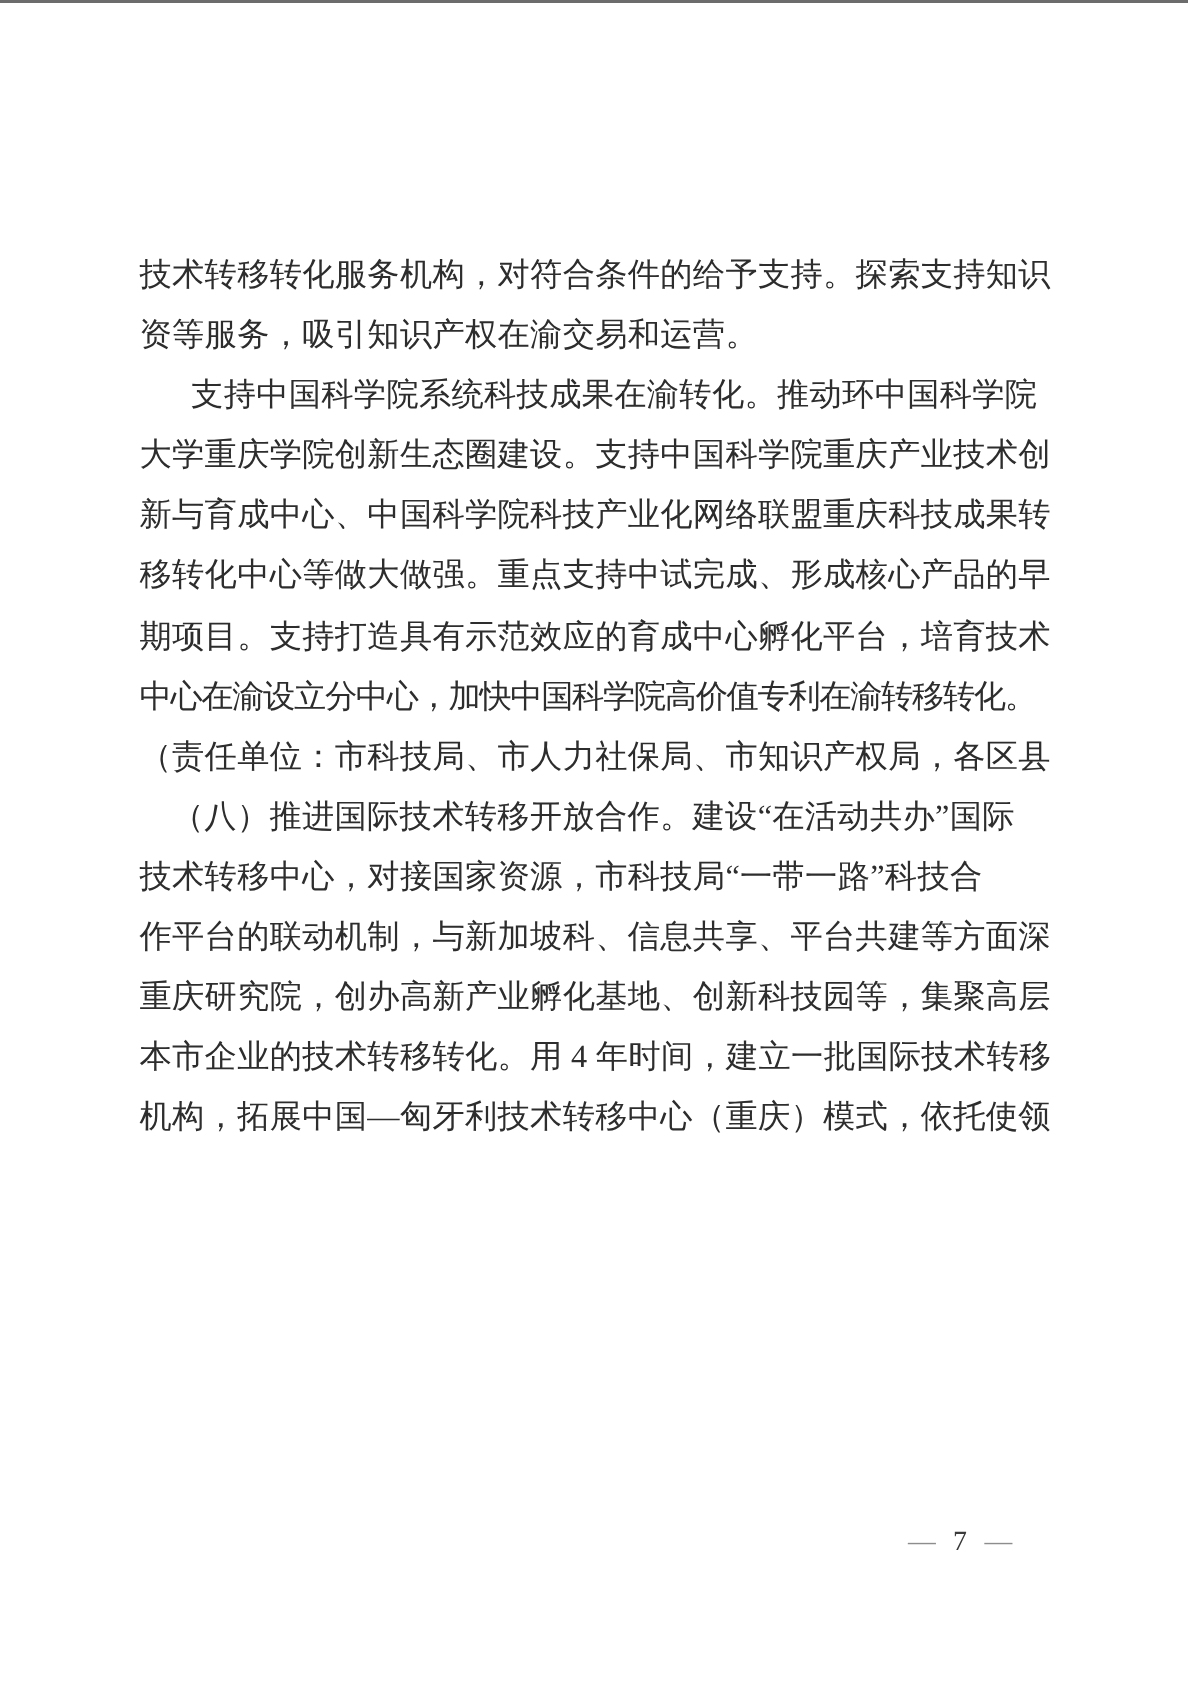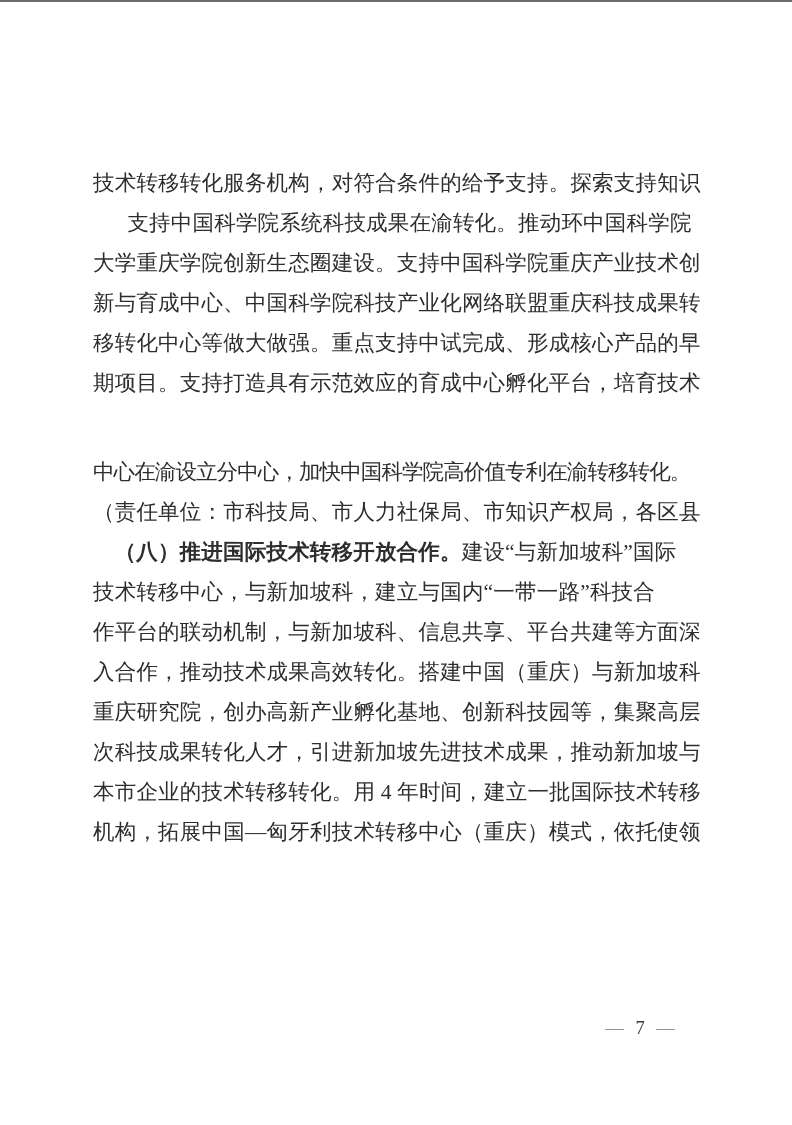--- a/index.html
+++ b/index.html
@@ -32,24 +32,23 @@
     width: 612px;
   }
   .line {
     font-size: 21.5px;
     line-height: 40.1px;
     white-space: nowrap;
     letter-spacing: 0.2px;
   }
   .line.tight {
     letter-spacing: -0.9px;
-    margin-top: 48px;
   }
   .seg-bold {
-    font-weight: bold;
+    font-weight: normal;
   }
   .footer {
     position: absolute;
     top: 1013px;
     left: 598px;
     width: 84px;
     height: 30px;
     text-align: center;
     font-size: 18.5px;
     line-height: 30px;
@@ -65,37 +64,36 @@
 </style>
 </head>
 <body>
 
 <div class="page">
   <div class="scan-edge"></div>
 
   <div class="text-block">
       <div>
         <div class="line"><span class="">技术转移转化服务机构，对符合条件的给予支持。探索支持知识</span></div>
+        <div class="line"><span class="">资等服务，吸引知识产权在渝交易和运营。</span></div>
       </div>
       <div>
         <div class="line" style="text-indent: 1.6em;"><span class="">支持中国科学院系统科技成果在渝转化。推动环中国科学院</span></div>
         <div class="line"><span class="">大学重庆学院创新生态圈建设。支持中国科学院重庆产业技术创</span></div>
         <div class="line"><span class="">新与育成中心、中国科学院科技产业化网络联盟重庆科技成果转</span></div>
         <div class="line"><span class="">移转化中心等做大做强。重点支持中试完成、形成核心产品的早</span></div>
         <div class="line"><span class="">期项目。支持打造具有示范效应的育成中心孵化平台，培育技术</span></div>
         <div class="line tight"><span class="">中心在渝设立分中心，加快中国科学院高价值专利在渝转移转化。</span></div>
         <div class="line"><span class="">（责任单位：市科技局、市人力社保局、市知识产权局，各区县</span></div>
       </div>
       <div>
-        <div class="line" style="text-indent: 1em;"><span class="seg-bold">（八）推进国际技术转移开放合作。</span><span class="">建设“与新加坡科”国际</span></div>
-        <div class="line"><span class="">技术转移中心，与新加坡科，建立与国内“一带一路”科技合</span></div>
+        <div class="line" style="text-indent: 1em;"><span class="seg-bold">（八）推进国际技术转移开放合作。</span><span class="">建设“在活动共办”国际</span></div>
+        <div class="line"><span class="">技术转移中心，对接国家资源，市科技局“一带一路”科技合</span></div>
         <div class="line"><span class="">作平台的联动机制，与新加坡科、信息共享、平台共建等方面深</span></div>
-        <div class="line"><span class="">入合作，推动技术成果高效转化。搭建中国（重庆）与新加坡科</span></div>
         <div class="line"><span class="">重庆研究院，创办高新产业孵化基地、创新科技园等，集聚高层</span></div>
-        <div class="line"><span class="">次科技成果转化人才，引进新加坡先进技术成果，推动新加坡与</span></div>
         <div class="line"><span class="">本市企业的技术转移转化。用 4 年时间，建立一批国际技术转移</span></div>
         <div class="line"><span class="">机构，拓展中国—匈牙利技术转移中心（重庆）模式，依托使领</span></div>
       </div>
     </div>
 
   <div class="footer">
     <span class="dash">—</span>
     <span class="num">7</span>
     <span class="dash">—</span>
   </div>

